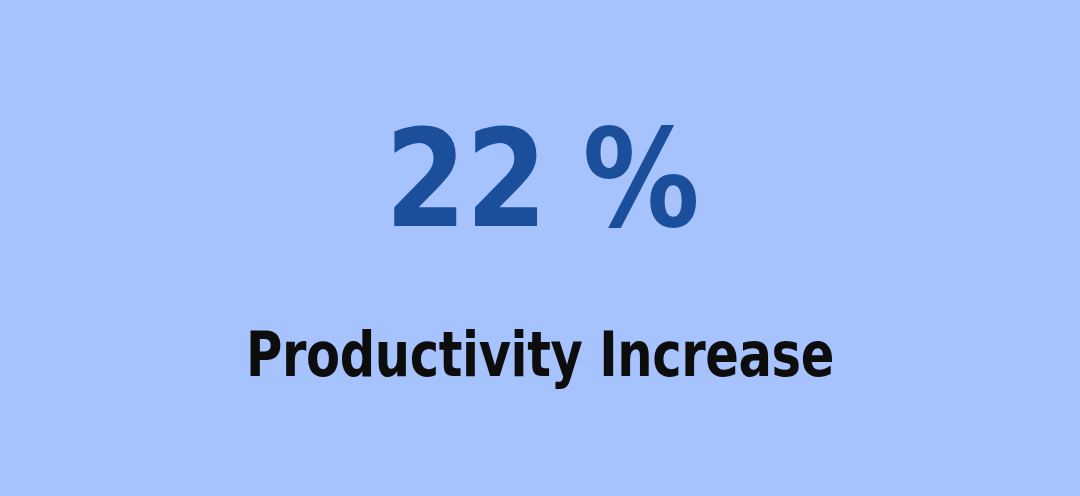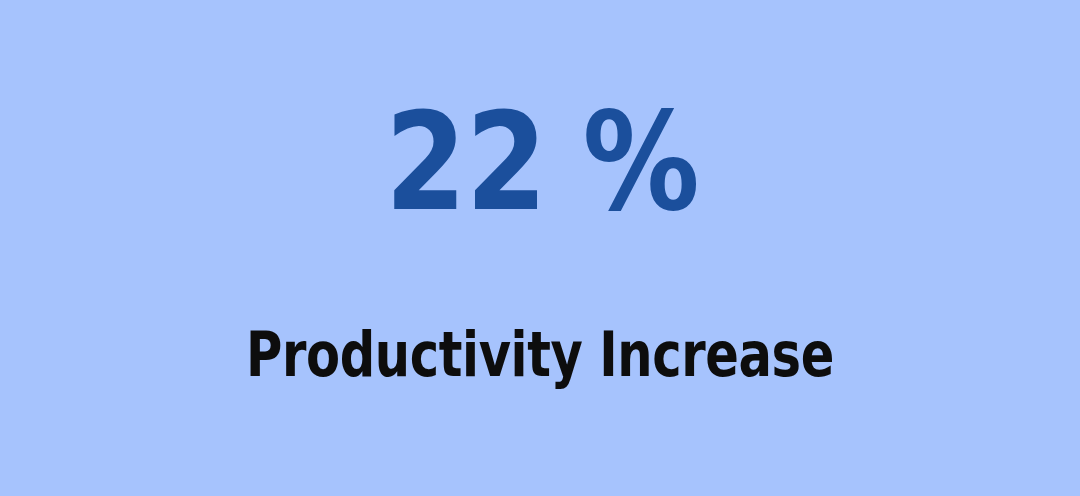--- a/index.html
+++ b/index.html
@@ -25,21 +25,21 @@
     flex-direction: column;
     align-items: center;
     justify-content: flex-start;
   }
 
   
   #stat-value-row {
     position: absolute;
     left: 0;
     right: 0;
-    top: 96px;
+    top: 113px;
     height: 150px;
     display: flex;
     flex-direction: row;
     align-items: baseline;
     justify-content: center;
     white-space: nowrap;
   }
 
   .stat-value-text {
     font-family: "DejaVu Sans", sans-serif;

